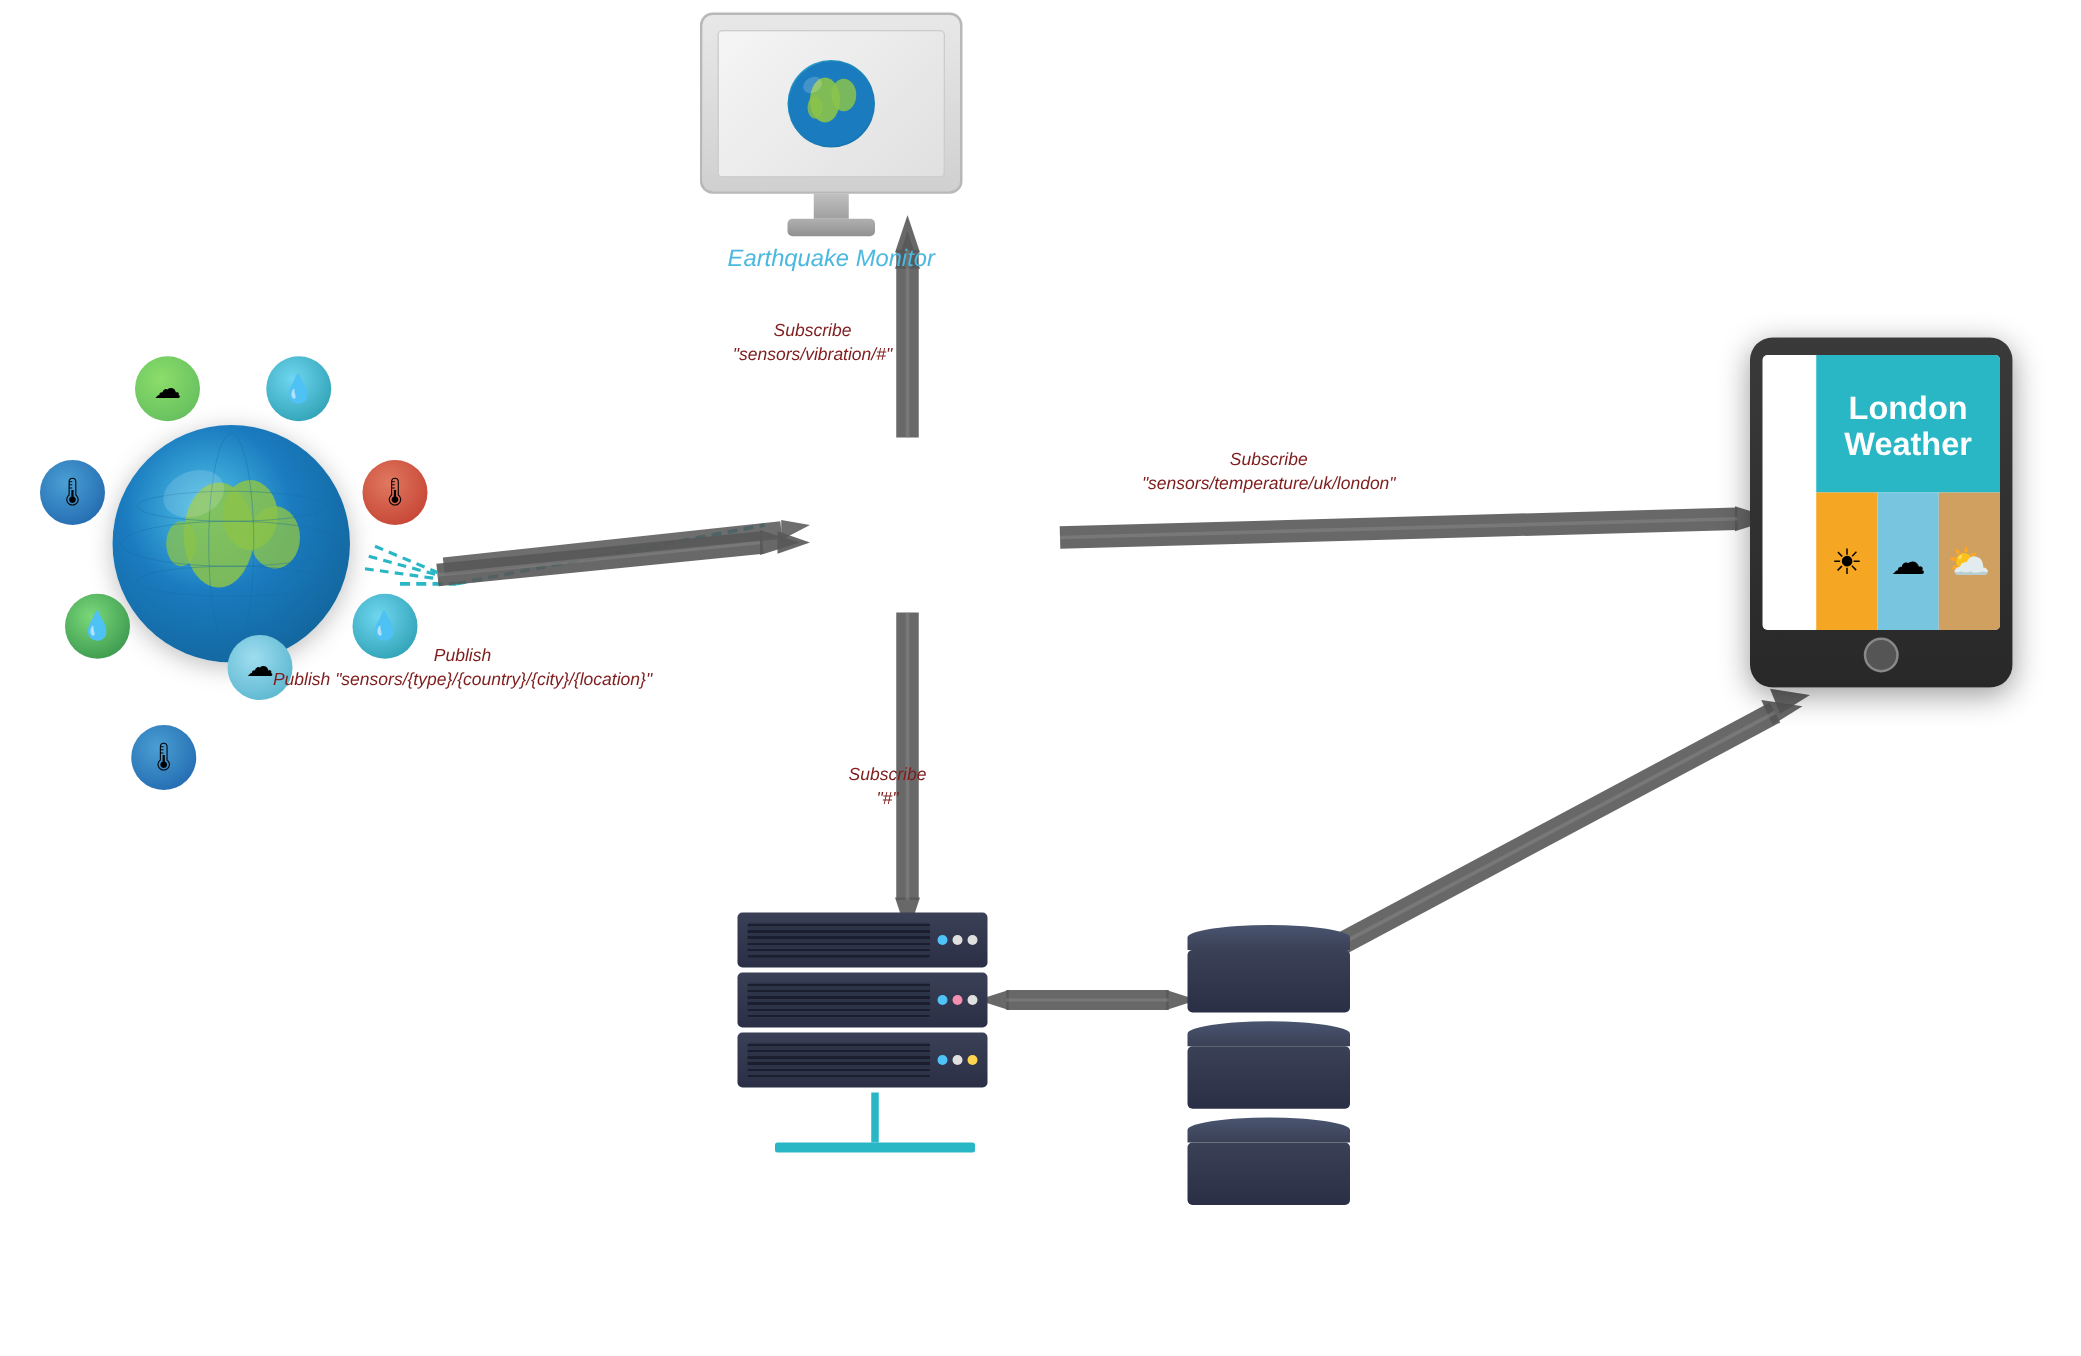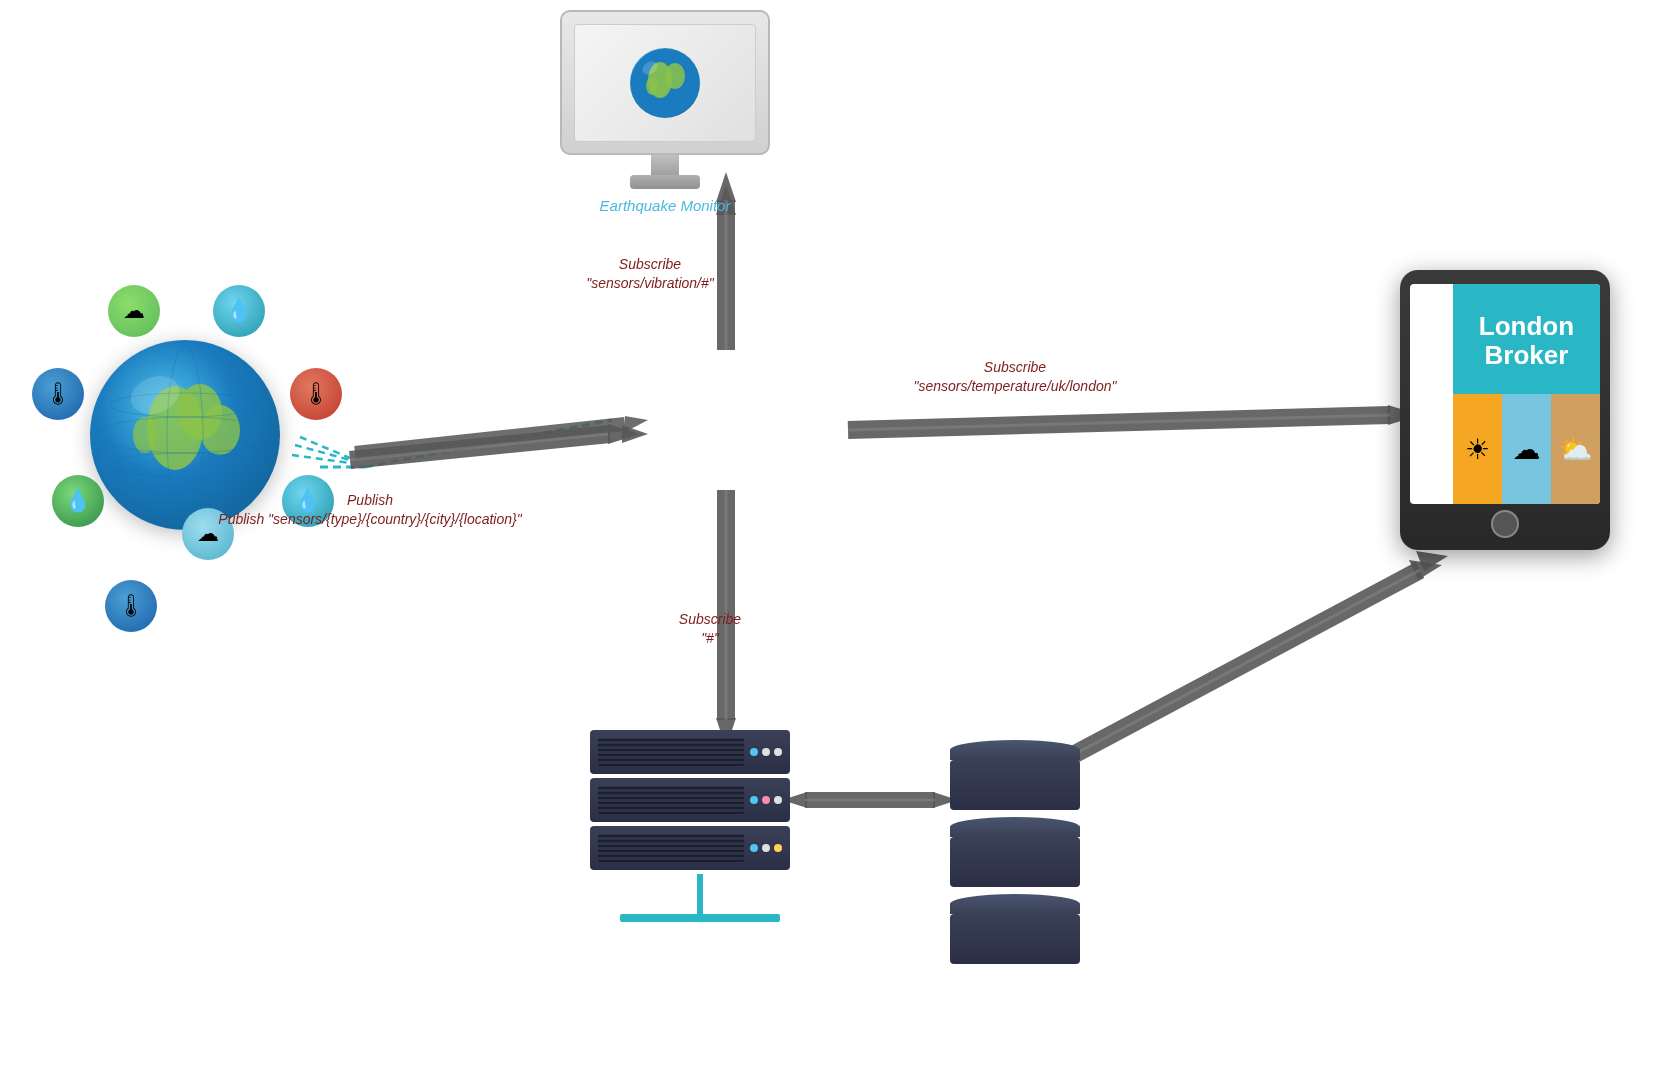--- a/index.html
+++ b/index.html
@@ -132,21 +132,21 @@
     .monitor-base {
       width: 70px;
       height: 14px;
       background: linear-gradient(to bottom, #b0b0b0, #909090);
       border-radius: 4px;
       margin: 0 auto;
     }
 
     .monitor-caption {
       margin-top: 8px;
-      font-size: 15px;
+      font-size: 19px;
       color: #4ab8e0;
       font-weight: 500;
       font-style: italic;
     }
 
     
     .tablet-wrap {
       position: absolute;
       left: 1390px;
       top: 270px;
@@ -462,21 +462,21 @@
     <div class="monitor-base"></div>
     <div class="monitor-caption">Earthquake Monitor</div>
   </div>
 
   <div class="tablet-wrap">
     <div class="tablet-body">
       <div class="tablet-screen">
         <div class="tablet-header">
           <span>
             <span>London</span><br>
-            <span>Broker</span>
+            <span>Weather</span>
           </span>
         </div>
         <div class="tablet-icons-row">
           <div class="tablet-icon-cell cell-sun">☀</div>
           <div class="tablet-icon-cell cell-cloud">☁</div>
           <div class="tablet-icon-cell cell-partly">⛅</div>
         </div>
       </div>
       <div class="tablet-home-btn"></div>
     </div>
@@ -531,21 +531,21 @@
         <div class="db-cylinder"></div>
       </div>
 
       <div>
         <div class="db-top"></div>
         <div class="db-cylinder"></div>
       </div>
     </div>
   </div>
 
-  <div class="label-text" style="left: 215px; top: 491px; width: 310px;">
+  <div class="label-text" style="left: 215px; top: 515px; width: 310px;">
     Publish<br>
     <span>Publish
 "sensors/{type}/{country}/{city}/{location}"</span>
   </div>
 
   <div class="label-text" style="left: 540px; top: 255px; width: 220px;">
     Subscribe<br>
     <span>"sensors/vibration/#"</span>
   </div>
 

